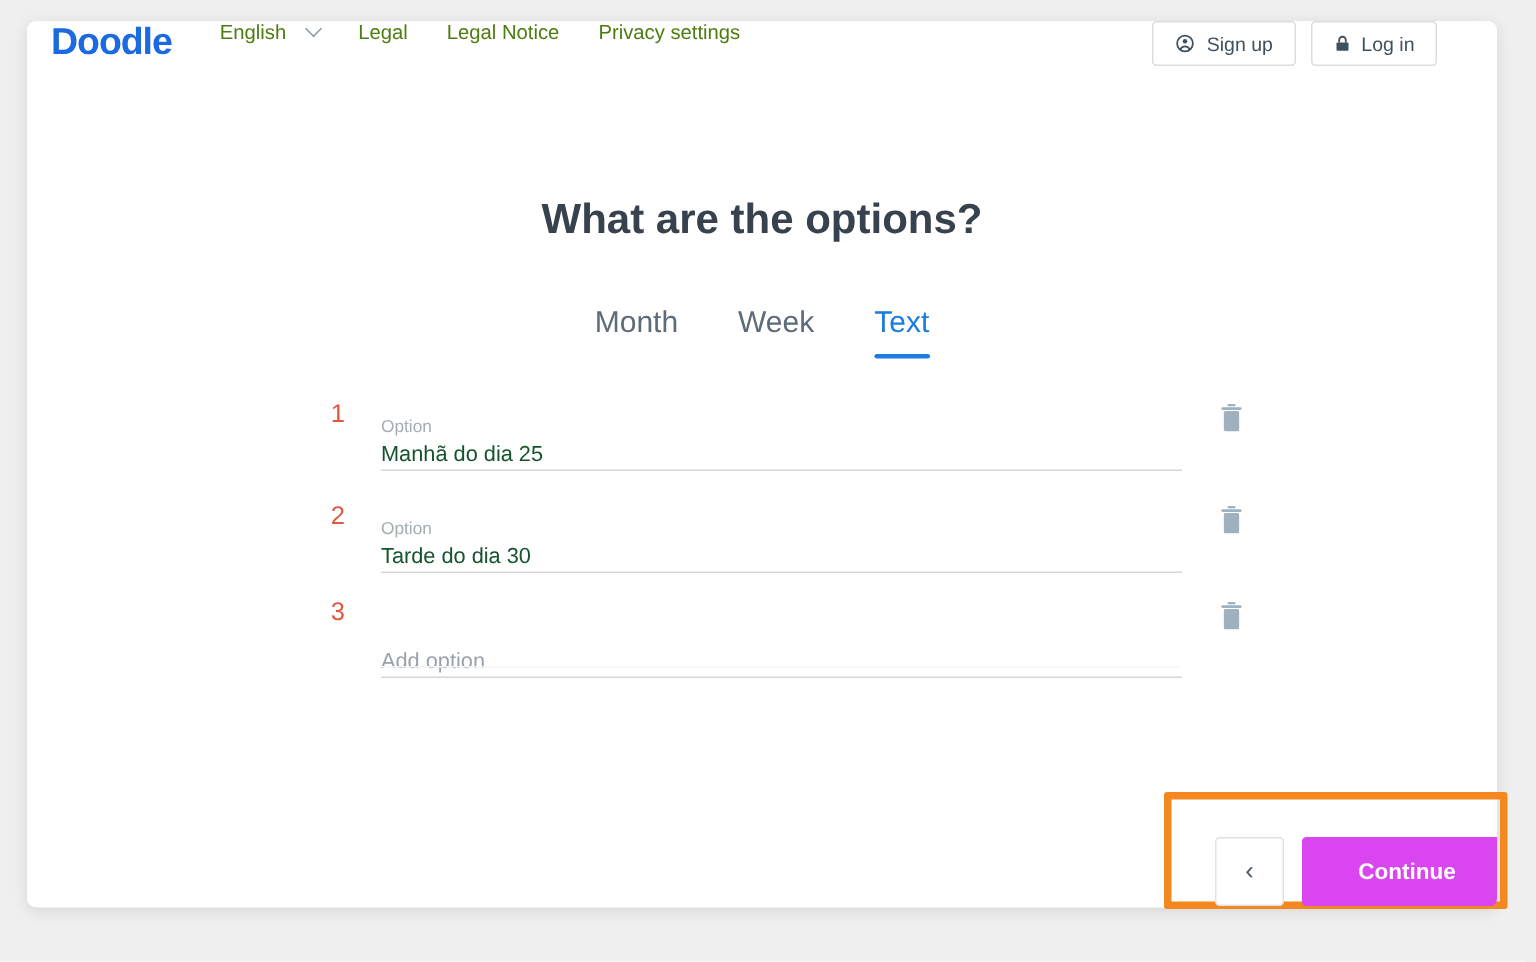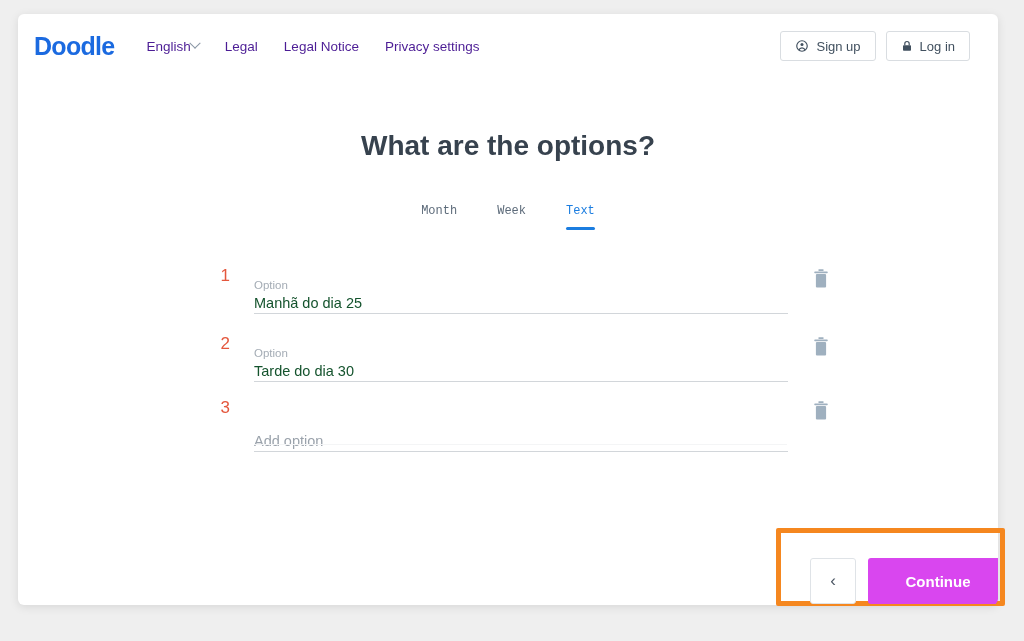--- a/index.html
+++ b/index.html
@@ -25,24 +25,24 @@
     height: 591px;
     background: #ffffff;
     border-radius: 6px;
     box-shadow: 0 2px 10px rgba(0,0,0,0.10);
     overflow: hidden;
   }
 
   
   .header {
     position: absolute;
-    left: 0; top: 0; right: 4px;
+    left: 0; top: 0; right: 16px;
     height: 64px;
     display: flex;
-    align-items: center;
+    align-items: flex-start;
     padding: 0 16px 0 16px;
   }
 
   .logo {
     font-size: 25px;
     font-weight: bold;
     color: #1b6ae0;
     letter-spacing: -0.7px;
     margin-right: 32px;
     margin-left: 0px;
@@ -50,24 +50,24 @@
   }
 
   .nav {
     display: flex;
     align-items: center;
     gap: 26px;
   }
 
   .nav-item {
     font-size: 13.5px;
-    color: #4c1d95;
-    display: flex;
-    align-items: center;
-    gap: 0;
+    color: #4d7c0f;
+    display: flex;
+    align-items: center;
+    gap: 14px;
     cursor: pointer;
     white-space: nowrap;
   }
 
   .chev-down {
     display: inline-block;
     width: 8px; height: 8px;
     border-right: 1.4px solid #8a97a5;
     border-bottom: 1.4px solid #8a97a5;
     transform: rotate(45deg) translate(-2px,-2px);
@@ -124,25 +124,24 @@
     position: absolute;
     top: 190px;
     left: 0; right: 0;
     display: flex;
     justify-content: center;
     gap: 40px;
   }
 
   .tab {
     position: relative;
-    font-size: 12px;
+    font-size: 20px;
     color: #5d6b7a;
     padding-bottom: 12px;
     cursor: pointer;
-    font-family: Liberation Mono, monospace;
   }
   .tab.active { color: #1b7de0; }
   .tab.active::after {
     content: "";
     position: absolute;
     left: 0; right: 0; bottom: 0;
     height: 3px;
     background: #1b7de0;
     border-radius: 2px;
   }

